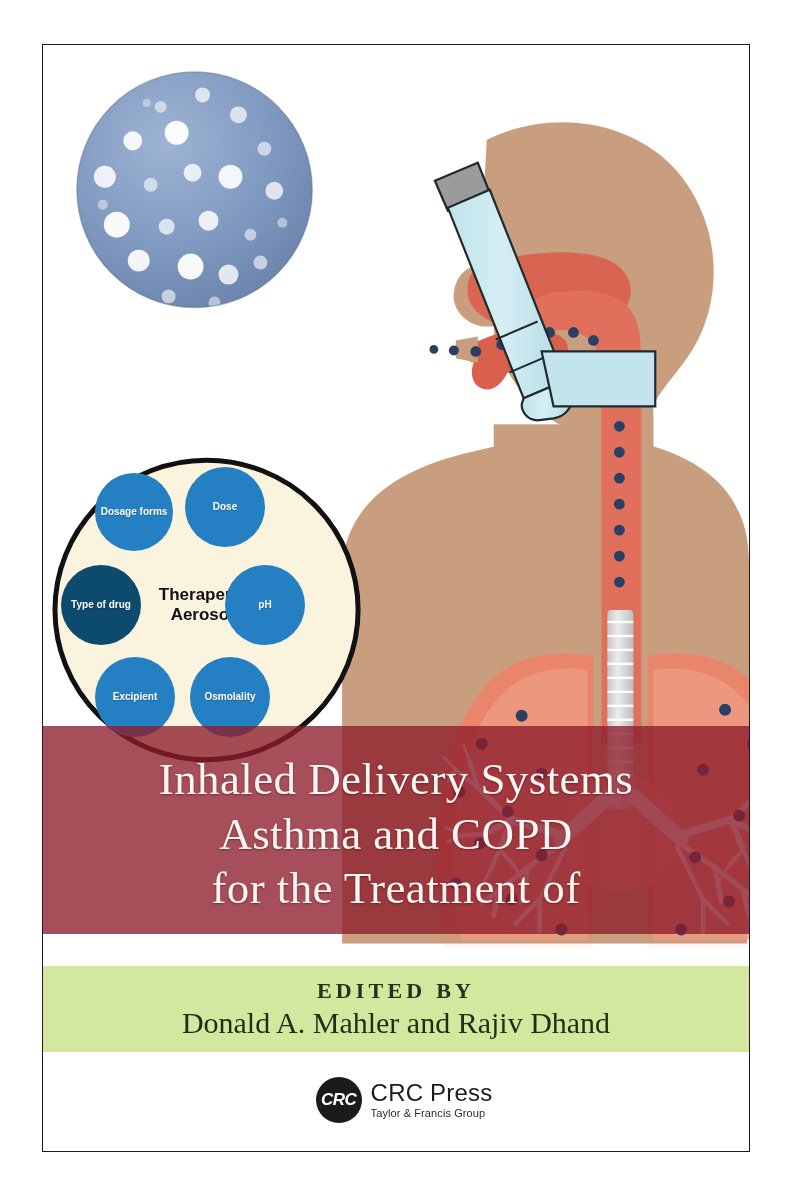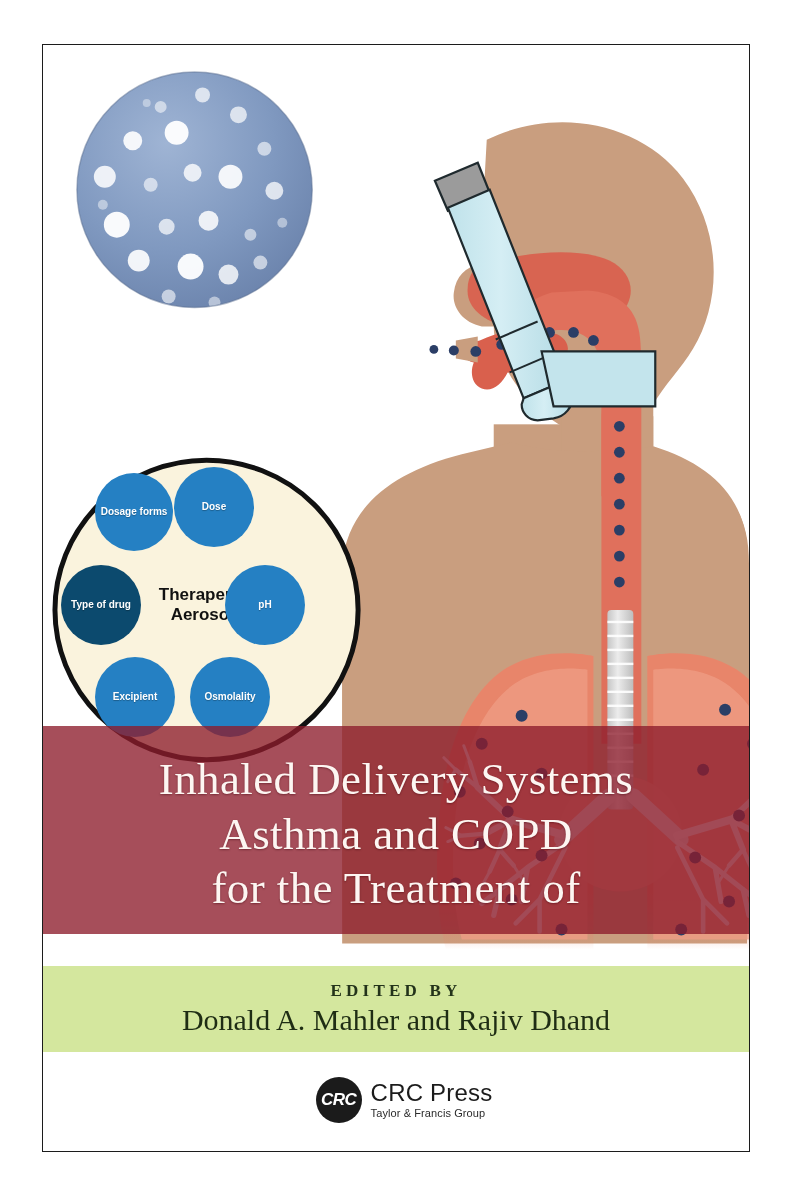--- a/index.html
+++ b/index.html
@@ -70,21 +70,21 @@
     height: 86px;
     background: #d4e79e;
     z-index: 50;
     display: flex;
     flex-direction: column;
     align-items: center;
     justify-content: center;
   }
   #edited-by {
     font-family: "Liberation Serif", serif;
-    font-size: 17px;
+    font-size: 22px;
     letter-spacing: 4.2px;
     font-weight: bold;
     color: #23331a;
     margin-bottom: 2px;
   }
   #editors-names {
     font-family: "Liberation Serif", serif;
     font-size: 30px;
     color: #1f2d14;
     white-space: nowrap;
@@ -401,21 +401,21 @@
   <svg id="aerosol-diagram-bg" class="art-layer" viewBox="0 0 708 1108" preserveAspectRatio="none" style="z-index:25">
     <ellipse cx="164" cy="566" rx="152" ry="150" fill="#faf3dd" stroke="#111111" stroke-width="5"></ellipse>
   </svg>
 
   <div id="aerosol-diagram">
     <div id="center-label">
       <div>Therapeutic</div>
       <div>Aerosols</div>
     </div>
     <div class="bubble" style="left: 38px; top: 12px; width: 78px; height: 78px; background: rgb(37, 128, 195);">Dosage forms</div>
-    <div class="bubble" style="left: 117px; top: 6px; width: 80px; height: 80px; background: rgb(37, 128, 195);">Dose</div>
+    <div class="bubble" style="left: 128px; top: 6px; width: 80px; height: 80px; background: rgb(37, 128, 195);">Dose</div>
     <div class="bubble" style="left: 4px; top: 104px; width: 80px; height: 80px; background: #0c4a6e;">Type of drug</div>
     <div class="bubble" style="left: 168px; top: 104px; width: 80px; height: 80px; background: rgb(37, 128, 195);">pH</div>
     <div class="bubble" style="left: 38px; top: 196px; width: 80px; height: 80px; background: rgb(37, 128, 195);">Excipient</div>
     <div class="bubble" style="left: 133px; top: 196px; width: 80px; height: 80px; background: rgb(37, 128, 195);">Osmolality</div>
   </div>
 
   <div id="title-band"></div>
   <div id="title-text">
     <span class="tline">Inhaled Delivery Systems</span>
     <span class="tline">Asthma and COPD</span>

